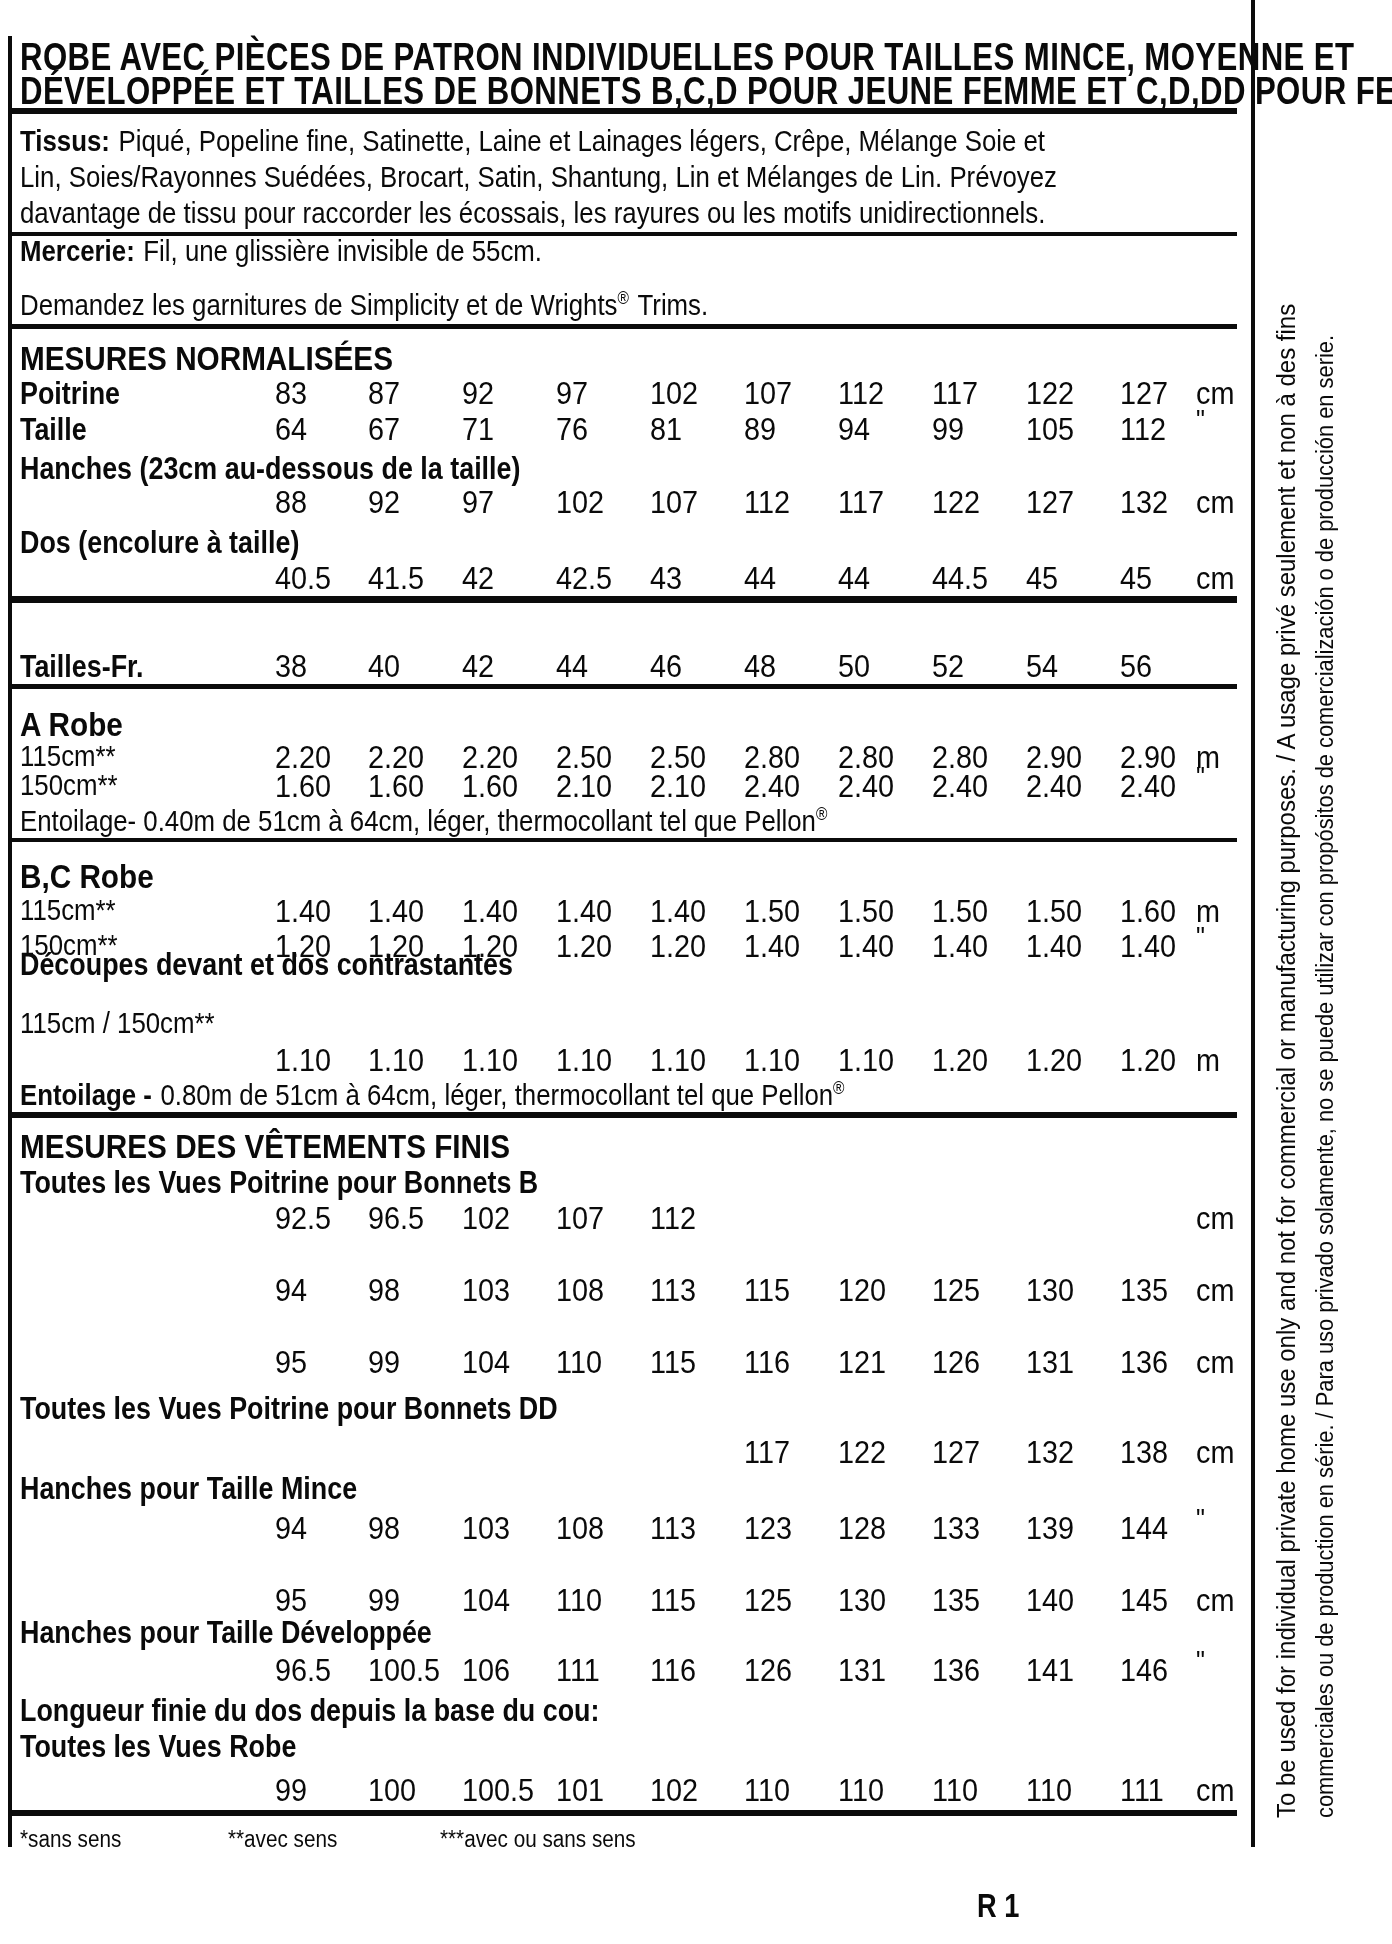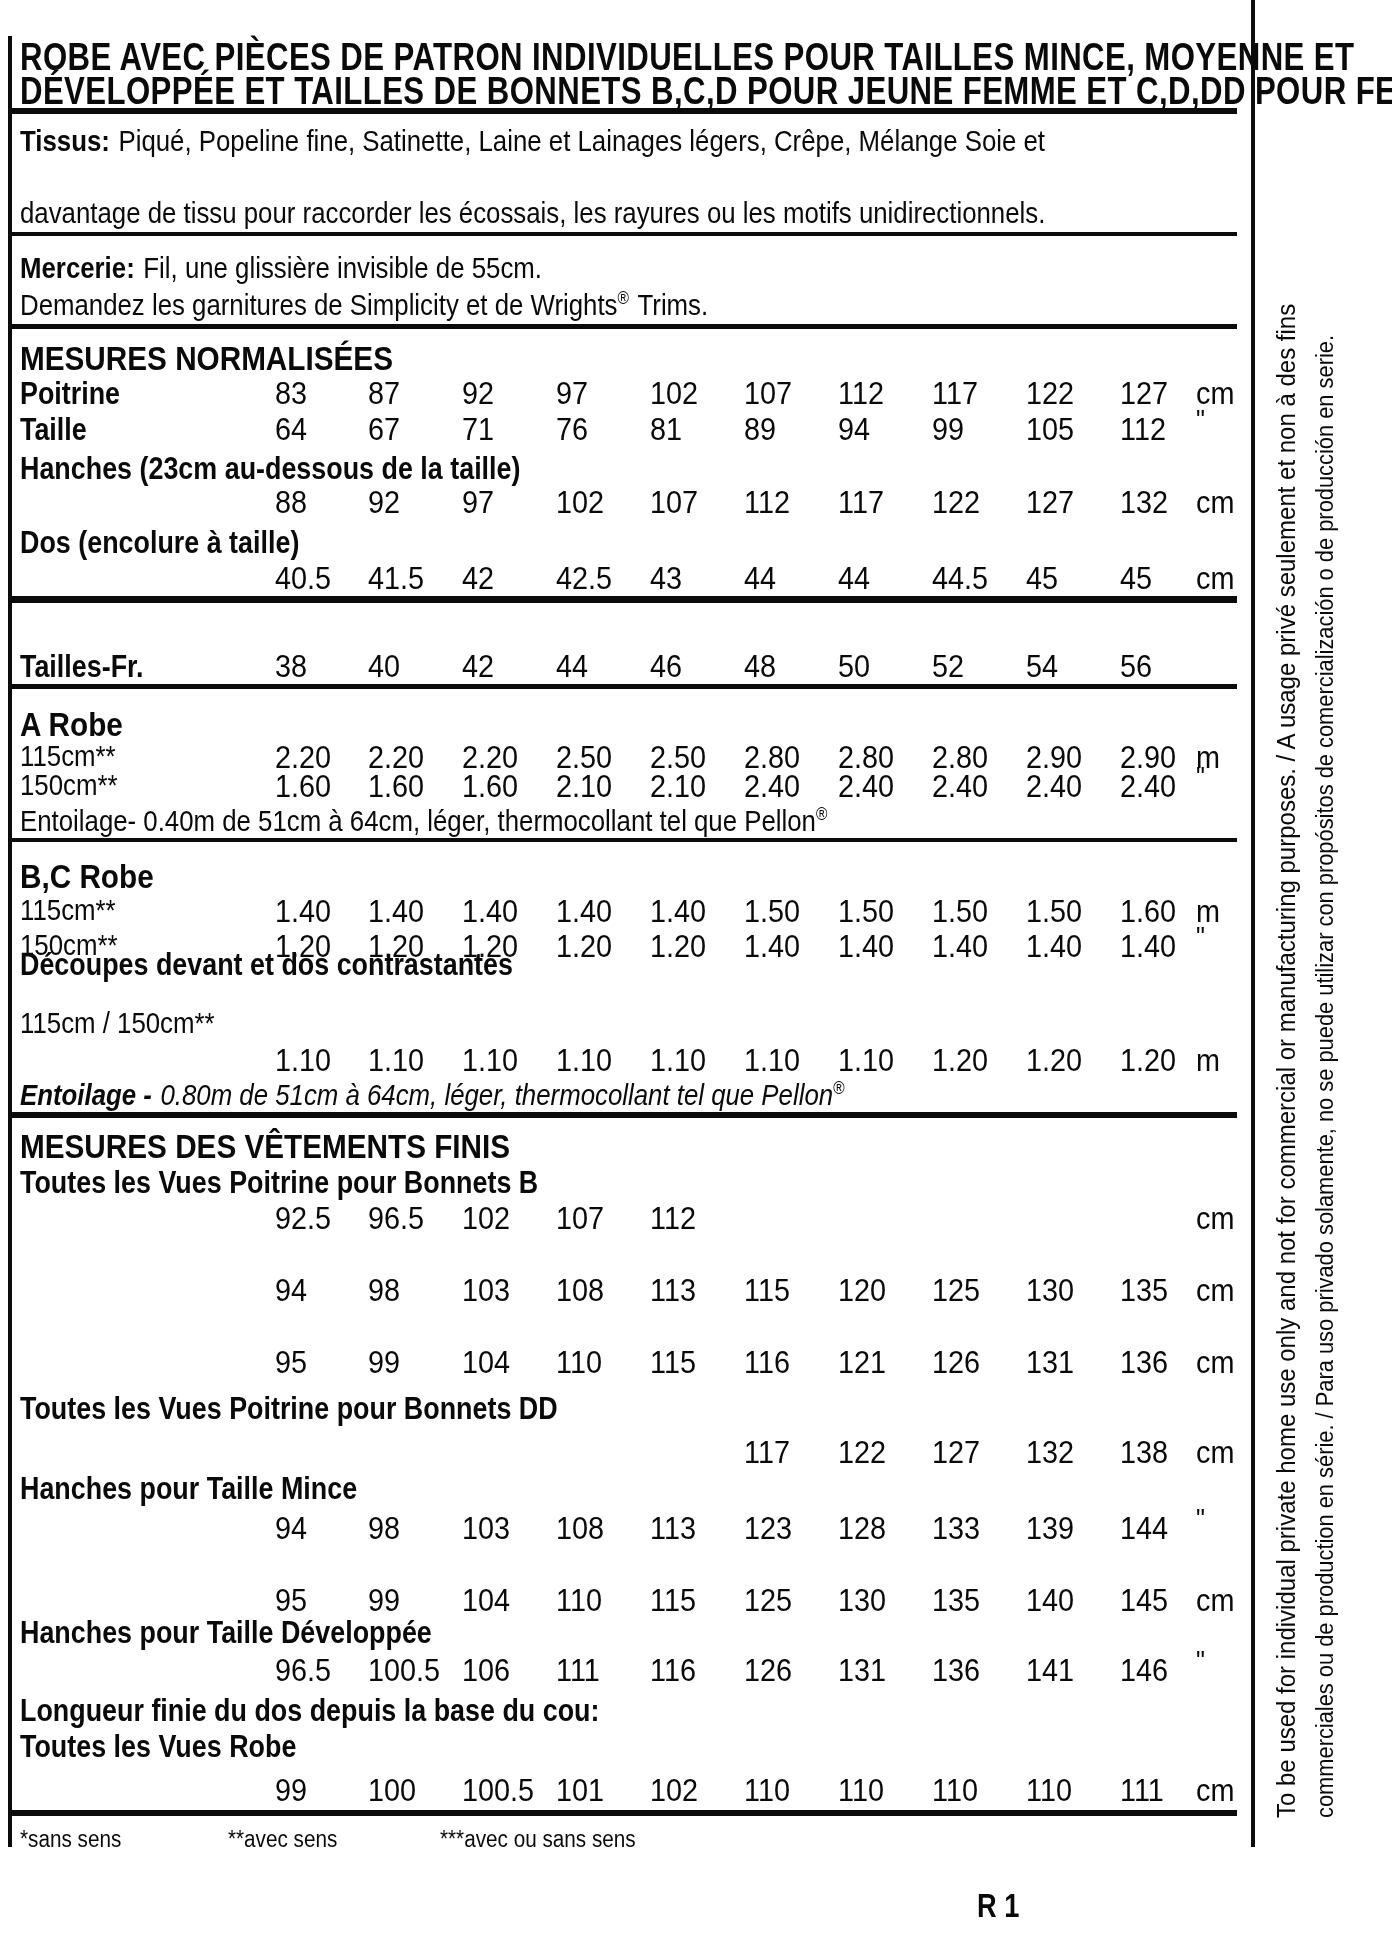--- a/index.html
+++ b/index.html
@@ -41,24 +41,25 @@
   <div class="vl" style="left:8px;top:36px;height:1811px;"></div>
   <div class="vl" style="left:1251px;top:0;height:1847px;"></div>
 
   <div class="abs" style="top:36px;"><span class="cond t-title">ROBE AVEC PIÈCES DE PATRON INDIVIDUELLES POUR TAILLES MINCE, MOYENNE ET</span></div>
   <div class="abs" style="top:70px;"><span class="cond t-title">DÉVELOPPÉE ET TAILLES DE BONNETS B,C,D POUR JEUNE FEMME ET C,D,DD POUR FEMME</span></div>
   <div class="hr" style="top:108px;height:6px;"></div>
 
   <div class="abs" style="top:124px;">
     <span class="cond t-body"><b>Tissus:</b><span class="gap">Piqué, Popeline fine, Satinette, Laine et Lainages légers, Crêpe, Mélange Soie et</span></span>
   </div>
+  <div class="abs" style="top:160px;"><span class="cond t-body">Lin, Soies/Rayonnes Suédées, Brocart, Satin, Shantung, Lin et Mélanges de Lin. Prévoyez</span></div>
   <div class="abs" style="top:196px;"><span class="cond t-body">davantage de tissu pour raccorder les écossais, les rayures ou les motifs unidirectionnels.</span></div>
   <div class="hr" style="top:232px;height:4px;"></div>
 
-  <div class="abs" style="top:251px;">
+  <div class="abs" style="top:234px;">
     <span class="cond t-body"><b>Mercerie:</b><span class="gap">Fil, une glissière invisible de 55cm.</span></span>
   </div>
   <div class="abs" style="top:288px;">
     <span class="cond t-body"><span>Demandez les garnitures de Simplicity et de Wrights</span><span class="sup">®</span><span class="gap">Trims.</span></span>
   </div>
   <div class="hr" style="top:324px;height:5px;"></div>
 
   <div class="abs" style="top:340px;"><span class="cond t-section">MESURES NORMALISÉES</span></div>
 
   <div class="row" style="top:375px;">
@@ -210,21 +211,21 @@
       <span class="cell cond t-num" style="left: 462px;">1.10</span>
       <span class="cell cond t-num" style="left: 556px;">1.10</span>
       <span class="cell cond t-num" style="left: 650px;">1.10</span>
       <span class="cell cond t-num" style="left: 744px;">1.10</span>
       <span class="cell cond t-num" style="left: 838px;">1.10</span>
       <span class="cell cond t-num" style="left: 932px;">1.20</span>
       <span class="cell cond t-num" style="left: 1026px;">1.20</span>
       <span class="cell cond t-num" style="left: 1120px;">1.20</span>
       <span class="cell cond t-num" style="left: 1196px;">m</span>
     </div>
-  <div class="abs" style="top:1078px;font-style:italic;">
+  <div class="abs" style="top:1078px;">
     <span class="cond t-body"><b>Entoilage -</b><span class="gap">0.80m de 51cm à 64cm, léger, thermocollant tel que Pellon</span><span class="sup">®</span></span>
   </div>
   <div class="hr" style="top:1112px;height:6px;"></div>
 
   <div class="abs" style="top:1128px;"><span class="cond t-section">MESURES DES VÊTEMENTS FINIS</span></div>
 
   <div class="row" style="top:1164px;">
       <span class="lbl cond t-label-bold">Toutes les Vues Poitrine pour Bonnets B</span>
     </div>
   <div class="row" style="top:1200px;">

